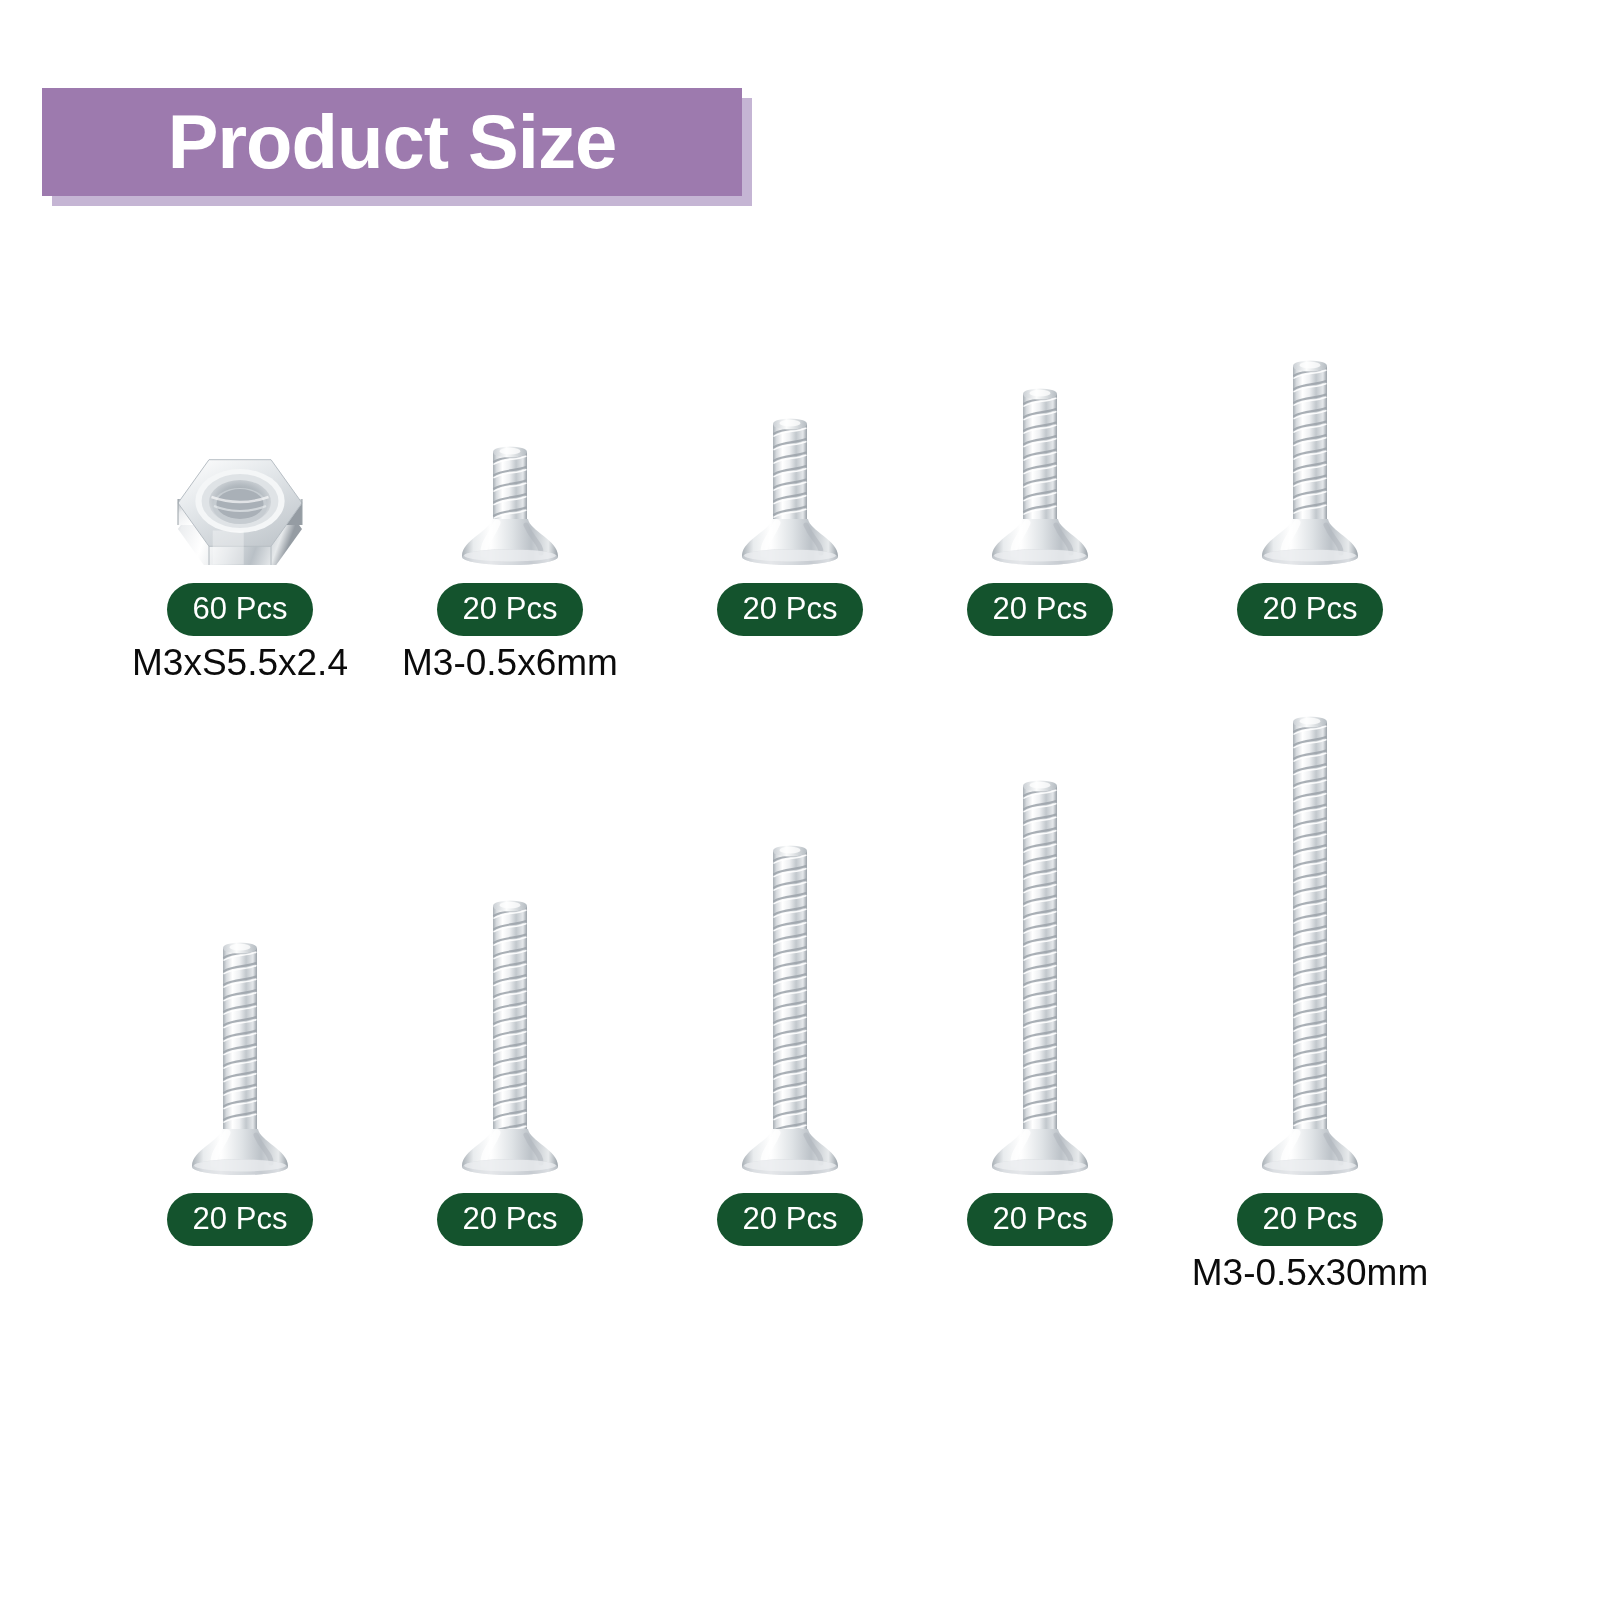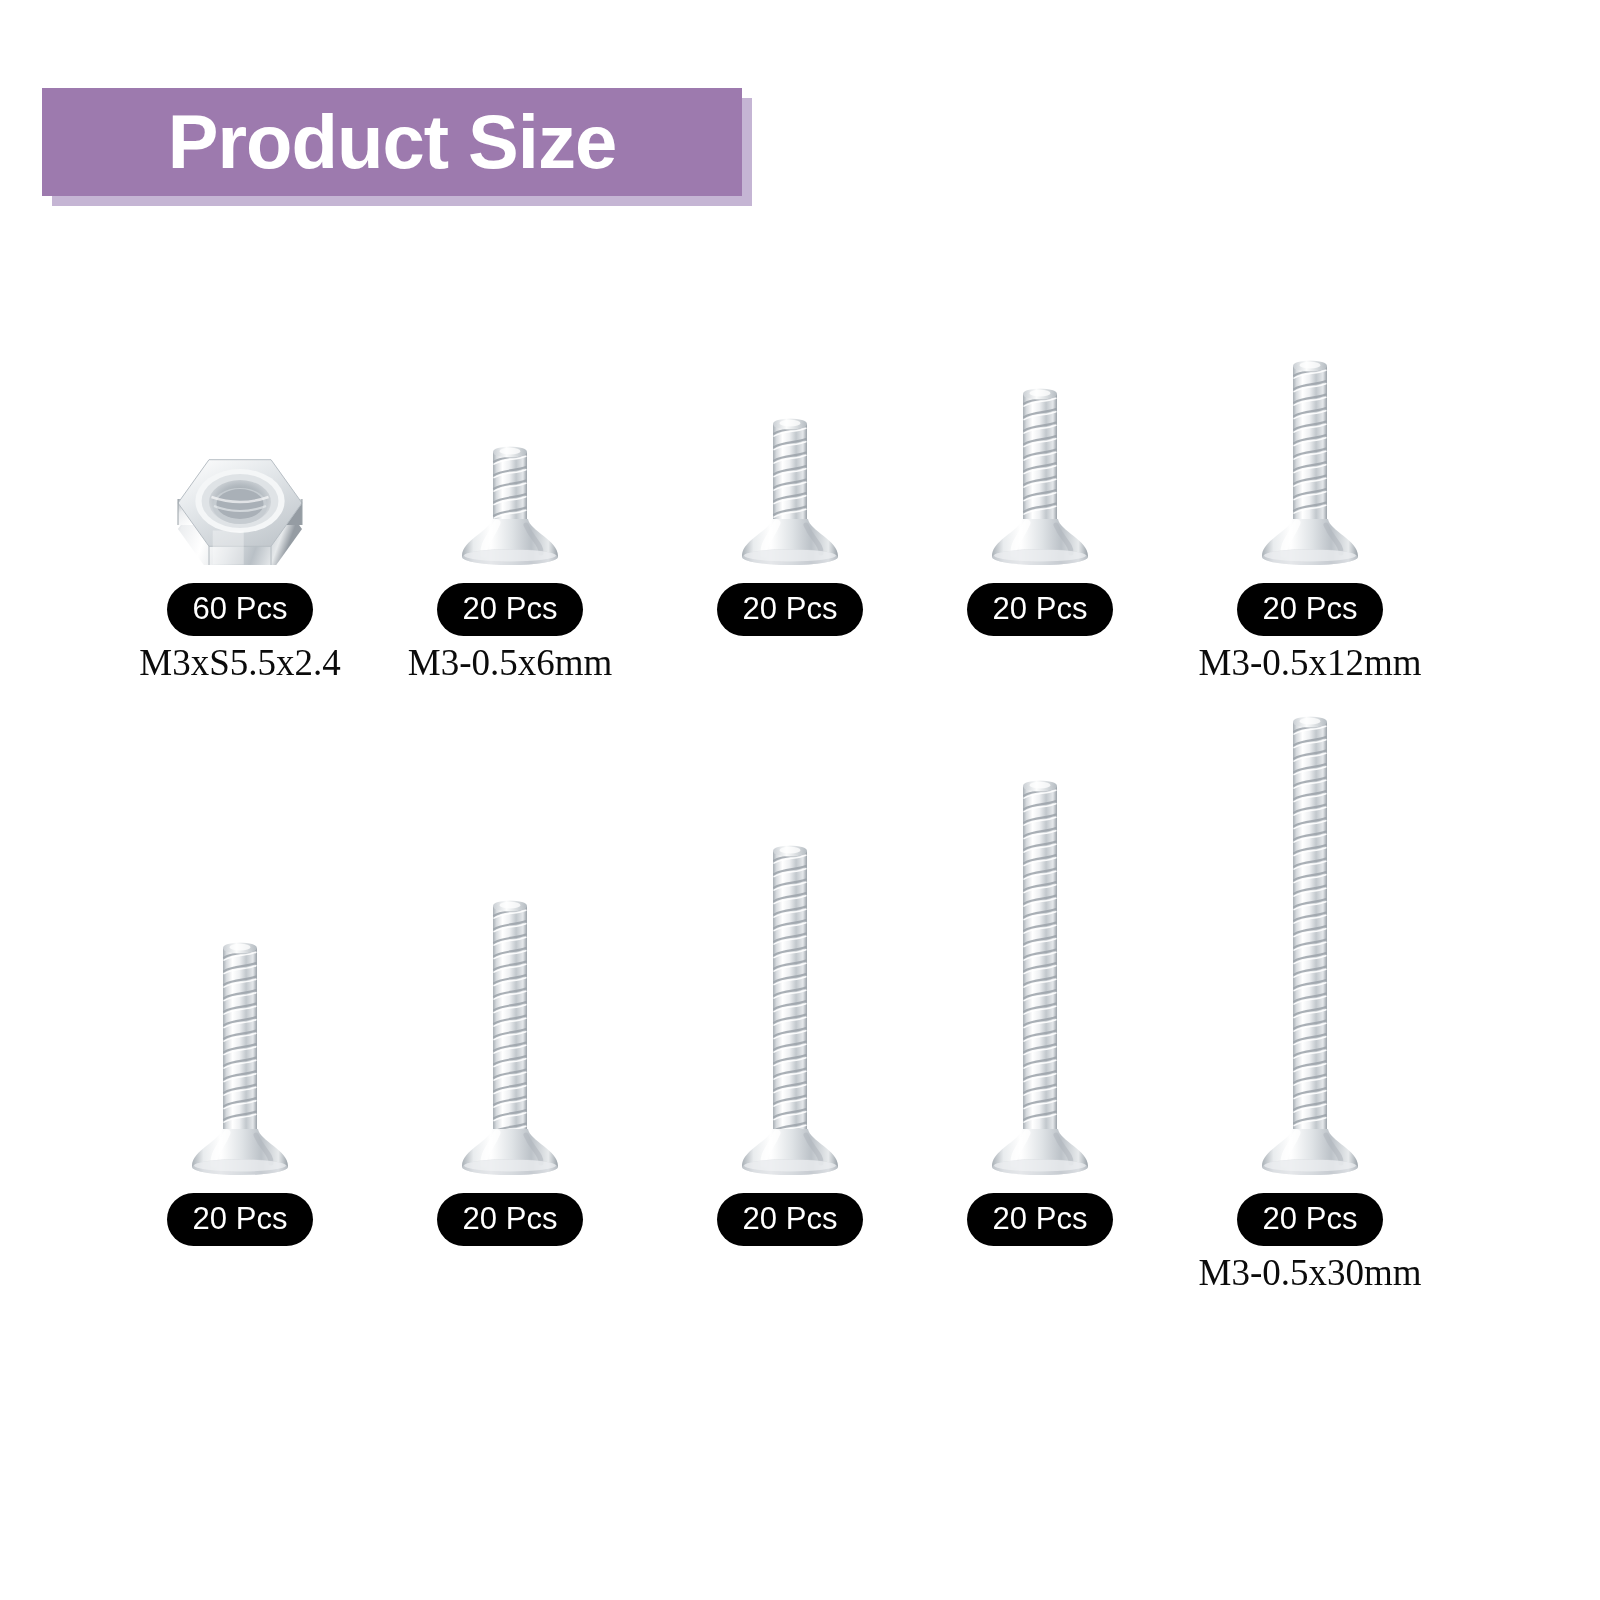--- a/index.html
+++ b/index.html
@@ -69,39 +69,38 @@
   }
   .art-area svg {
     position: absolute;
     left: 50%;
     transform: translateX(-50%);
     bottom: 0;
     display: block;
   }
   .badge {
     display: inline-block;
-    background: #000000;
+    background: #14532d;
     color: #ffffff;
     font-size: 31px;
     line-height: 1;
     padding: 10px 26px 12px 26px;
     border-radius: 999px;
     white-space: nowrap;
   }
   .badge-row {
     margin-top: 18px;
     height: 50px;
   }
   .caption {
     margin-top: 10px;
     font-size: 37px;
     color: #0b0b0b;
     white-space: nowrap;
     line-height: 1.1;
-    font-family: Liberation Serif, serif;
   }
 </style>
 </head>
 <body>
 
 <div id="header-banner">
   <div class="banner-shadow"></div>
   <div class="banner-fill"></div>
   <div class="banner-title">Product Size</div>
 </div>
@@ -298,21 +297,20 @@
              C 108 183.12, 80 174, 78 162 Z" fill="url(#gHead)"></path>
 
     <path d="M47 166 C 40 182, 33 186, 34 197" fill="none" stroke="#ffffff" stroke-width="7" opacity="0.75" stroke-linecap="round"></path>
     <path d="M76 168 C 83 184, 91 186, 91 196" fill="none" stroke="#aeb5bb" stroke-width="5" opacity="0.55" stroke-linecap="round"></path>
 
     <ellipse cx="60" cy="200" rx="48" ry="8" fill="#cfd4d8" opacity="0.55"></ellipse>
     <ellipse cx="60" cy="198.5" rx="46" ry="6" fill="#f3f5f6" opacity="0.6"></ellipse>
   </svg>
       </div>
       <div class="badge-row"><span class="badge">20 Pcs</span></div>
-      <div class="caption">M3-0.5x12mm</div>
     </div>
     <div class="item" style="left: 90px; top: 845px;">
       <div class="art-area" style="height: 330px;">
   <svg width="120" height="236" viewBox="0 0 120 236">
 
     <rect x="43" y="9" width="34" height="183" fill="url(#gShank)"></rect>
 
     <path d="M44 18.6 C 54.05 12.8, 65.95 14.6, 76 10.6" fill="none" stroke="#9ba2a9" stroke-width="2.1" stroke-linecap="round" opacity="0.85"></path>
                 <path d="M44 21.2 C 54.05 15.6, 65.95 17.2, 76 13.2" fill="none" stroke="#ffffff" stroke-width="1.5" stroke-linecap="round" opacity="0.9"></path>
           <path d="M44 32.1 C 54.05 26.3, 65.95 28.1, 76 24.1" fill="none" stroke="#9ba2a9" stroke-width="2.1" stroke-linecap="round" opacity="0.85"></path>

